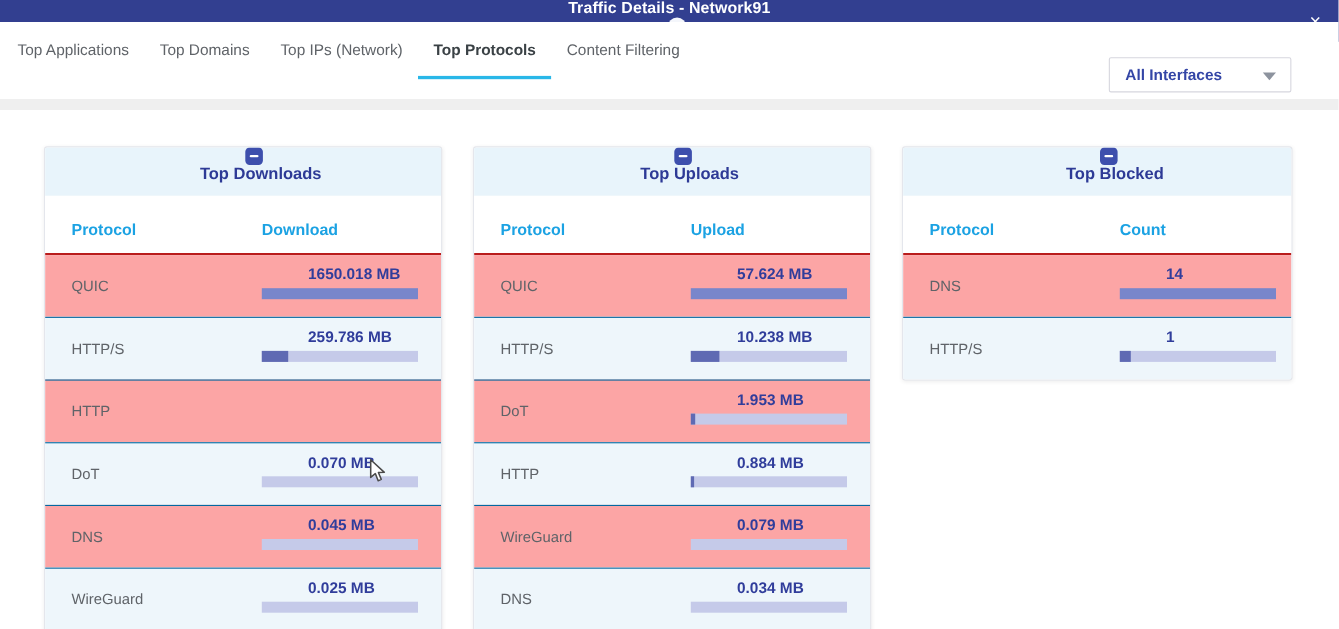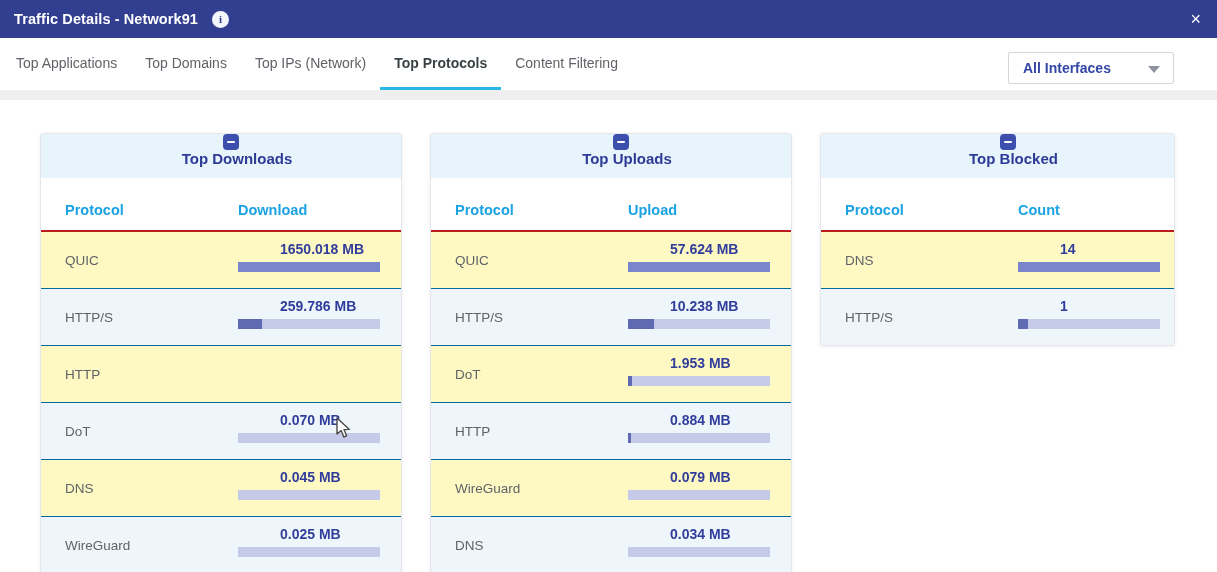--- a/index.html
+++ b/index.html
@@ -4,36 +4,36 @@
 <style>
   html,body{margin:0;padding:0;}
   body{
     width:1217px;height:572px;position:relative;overflow:hidden;
     background:#ffffff;font-family:"Liberation Sans", sans-serif;
     -webkit-font-smoothing:antialiased;
   }
   
   .dlg-header{
     position:absolute;top:0;left:0;width:100%;height:38px;background:#323f90;
-    display:flex;align-items:center;padding:0 14px;box-sizing:border-box;
+    display:flex;align-items:center;padding:0 14px;box-sizing:border-box;flex-direction:column;
   }
   .dlg-title{color:#fff;font-size:14.5px;font-weight:bold;letter-spacing:.1px;}
   .info-icon{
     margin-left:14px;width:17px;height:17px;border-radius:50%;background:#f4f6fb;
     color:#323f90;font-size:11px;font-weight:bold;display:inline-flex;
     align-items:center;justify-content:center;font-family:"Liberation Serif",serif;
     cursor:pointer;
   }
   .close-icon{
     position:absolute;right:16px;top:50%;transform:translateY(-50%);
     color:#fff;font-size:18px;line-height:1;cursor:pointer;font-weight:normal;
   }
   
   .tabbar{
-    position:absolute;top:38px;left:0;width:100%;height:52px;background:#fff;
+    position:absolute;top:20px;left:0;width:100%;height:52px;background:#fff;
     display:flex;align-items:stretch;padding-left:2px;box-sizing:border-box;
   }
   .tab{
     padding:0 14px;font-size:14px;color:#5f6368;display:flex;align-items:center;
     border-bottom:3px solid transparent;box-sizing:border-box;cursor:pointer;white-space:nowrap;
   }
   .tab.active{color:#3a4145;font-weight:bold;border-bottom-color:#29b7e8;}
   .iface-select{
     position:absolute;top:52px;left:1008px;width:166px;height:32px;background:#fff;
     border:1px solid #d6d6de;border-radius:2px;display:flex;align-items:center;
@@ -67,21 +67,21 @@
     cursor:pointer;flex:0 0 auto;
   }
   .collapse-btn .minus{
     position:absolute;left:4px;top:7px;width:8px;height:2px;background:#fff;border-radius:1px;
   }
   .panel-title{margin-left:12px;font-size:15px;font-weight:bold;color:#2d3a96;}
   .thead{position:relative;height:52px;border-bottom:2px solid #b91c1c;background:#fff;}
   .th{position:absolute;bottom:12px;font-size:14.5px;font-weight:bold;color:#1ba2e3;}
   .th-protocol{left:24px;}
   .th-value{left:197px;}
-  .row{position:relative;height:56px;background:#fef9c3;}
+  .row{position:relative;height:56px;background:#fca5a5;}
   .row:nth-child(even){background:#eef6fb;}
   .row + .row{border-top:1px solid #0369a1;}
   .proto{
     position:absolute;left:24px;top:50%;transform:translateY(-50%);
     font-size:13.5px;color:#5f6368;
   }
   .valcell{position:absolute;left:197px;top:9px;width:142px;}
   .val{display:block;font-size:14px;font-weight:bold;color:#303d9b;margin-left:42px;}
   .bar{margin-top:5px;height:10px;width:142px;background:#c5cae9;}
   .bar-fill{height:100%;width:0;background:#5f6ab3;}

